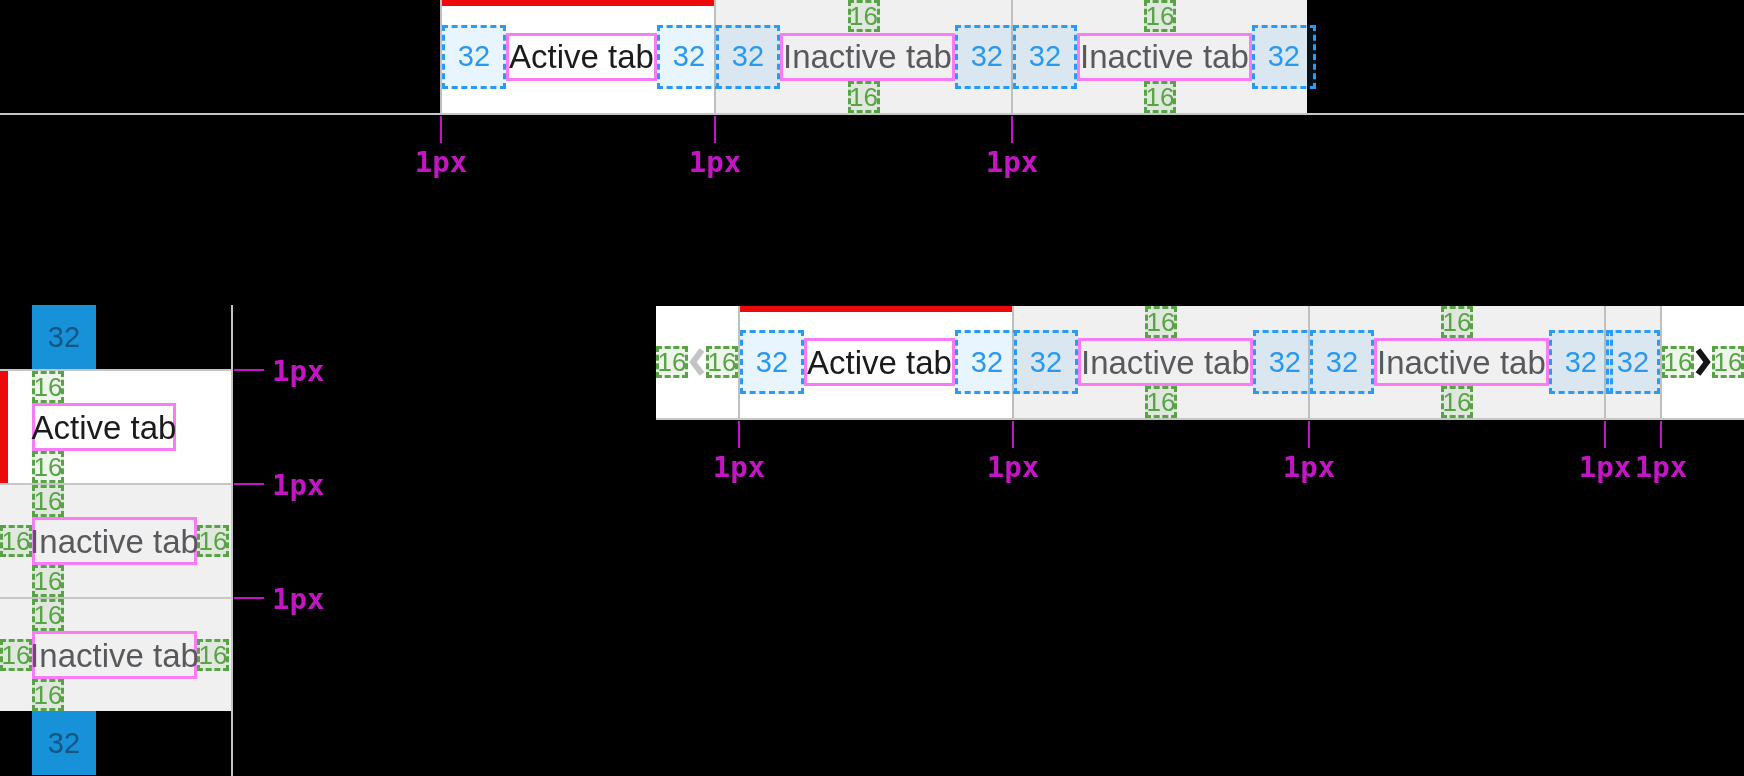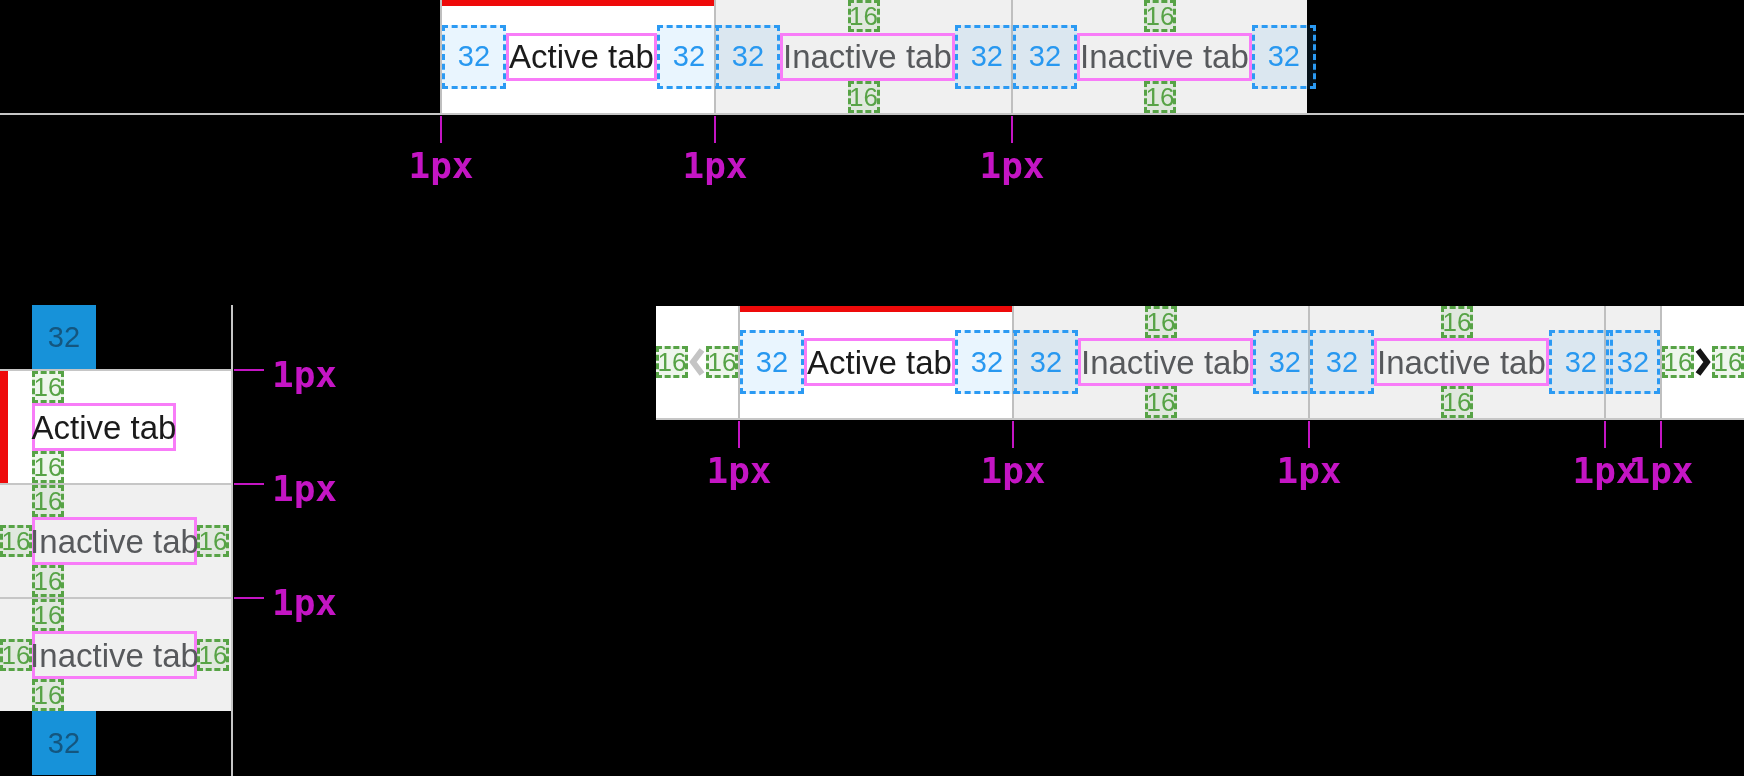--- a/index.html
+++ b/index.html
@@ -56,21 +56,21 @@
   .solid32 {
     position:absolute; width:64px; height:64px; background:#1792d9;
     color:#14567f; font-size:29px; display:flex; align-items:center; justify-content:center;
   }
   .vborder { position:absolute; width:2px; background:#c6c6c6; }
   
   .ann-v { position:absolute; width:2px; height:27px; background:#c415c4; }
   .ann-h { position:absolute; width:30px; height:2px; background:#c415c4; }
   .ann-label {
     position:absolute; color:#c415c4; font-family:"DejaVu Sans Mono", monospace;
-    font-weight:bold; font-size:36px; line-height:1; white-space:nowrap;
+    font-weight:bold; font-size:29px; line-height:1; white-space:nowrap;
   }
   .cx { transform:translateX(-50%); }
 </style>
 </head>
 <body>
 
 <div class="stage">
 
   <div class="underline" style="left:0; top:113px; width:1744px;"></div>
 

